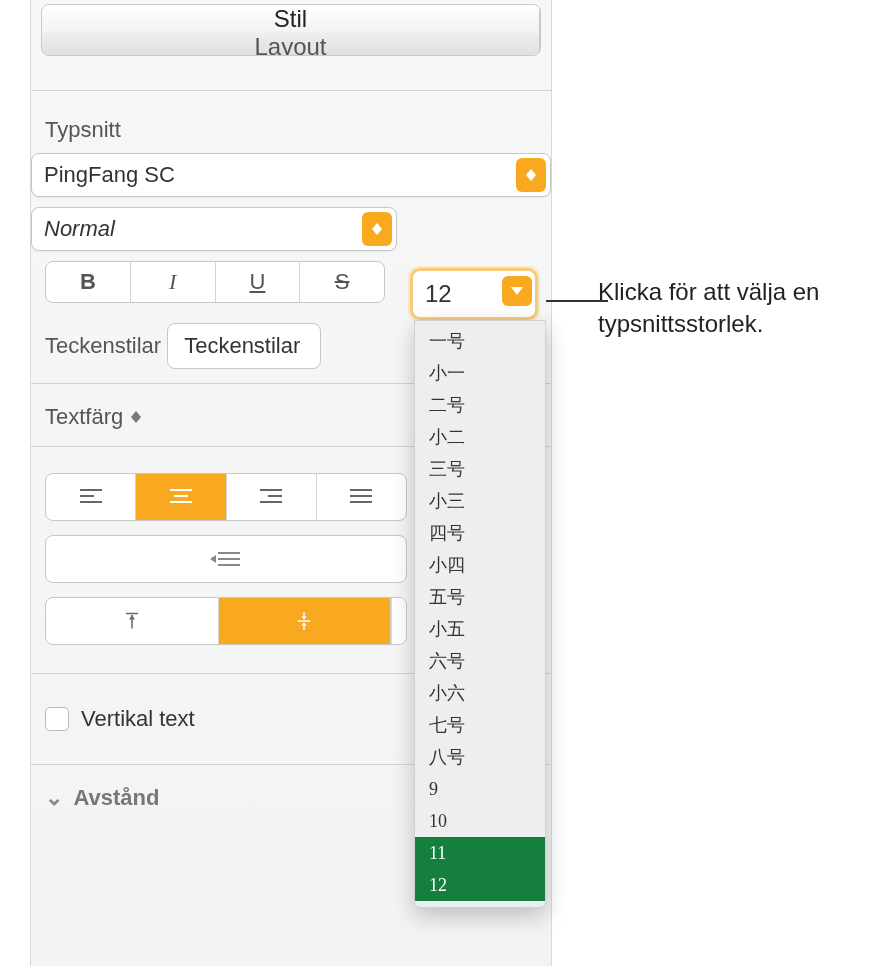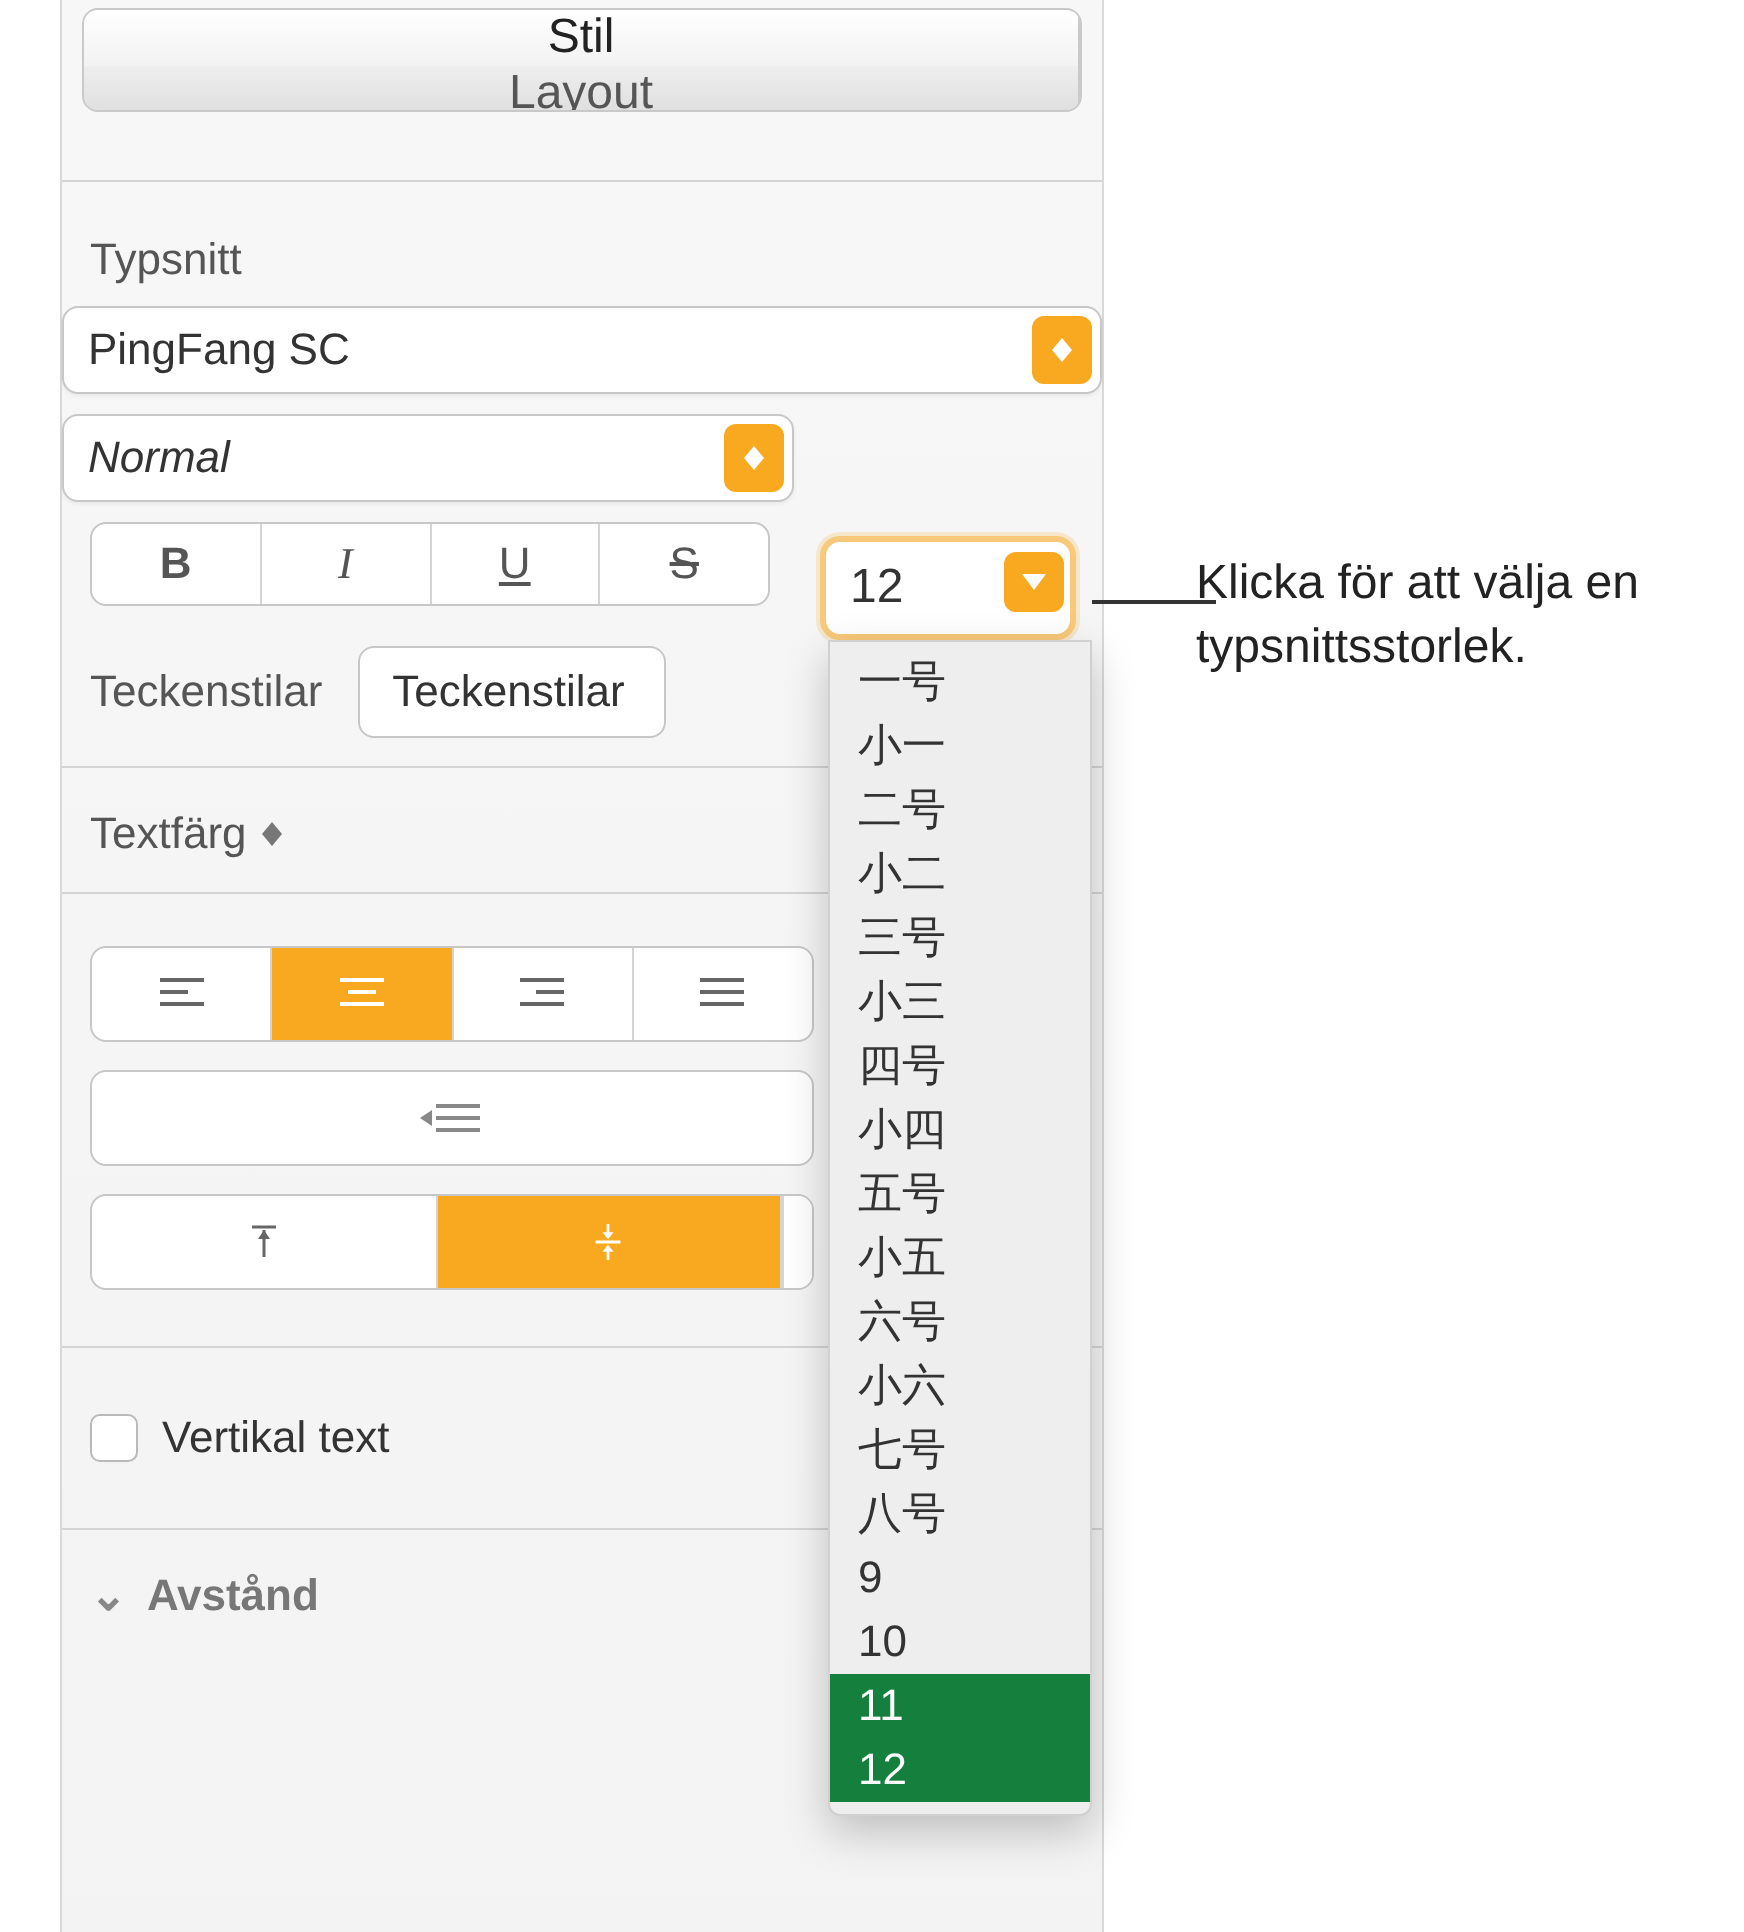--- a/index.html
+++ b/index.html
@@ -19,37 +19,37 @@
 .size-wrap{position:absolute;left:410px;top:268px;width:128px;}
 .size-field{height:46px;border:3px solid #f8c97a;border-radius:10px;background:#fff;display:flex;align-items:center;padding-left:12px;font-size:24px;color:#333;box-shadow:0 0 0 2px rgba(248,170,31,.2);}
 .size-field .dd{position:absolute;right:6px;top:8px;width:30px;height:30px;border-radius:6px;background:#f8a91f;display:flex;align-items:center;justify-content:center;}
 .btn-group{display:flex;margin:6px 14px 0;width:338px;border:1px solid #c7c7c7;border-radius:8px;overflow:hidden;background:#fff;}
 .bbtn{flex:1;height:40px;display:flex;align-items:center;justify-content:center;font-size:22px;color:#555;border-right:1px solid #d4d4d4;cursor:pointer;}
 .bbtn:last-child{border-right:none;}
 .bbtn.bold{font-weight:700;}
 .bbtn.italic{font-style:italic;font-family:Georgia,serif;}
 .bbtn.underline{text-decoration:underline;}
 .bbtn.strike{text-decoration:line-through;}
-.char-row{display:flex;align-items:center;gap:18px;margin:20px 14px 14px;}
+.char-row{display:flex;align-items:center;gap:6px;margin:20px 14px 14px;}
 .char-label{font-size:22px;color:#555;}
 .char-btn{height:44px;padding:0 20px 0 16px;border:1px solid #c7c7c7;border-radius:8px;background:#fff;font-size:22px;color:#333;display:flex;align-items:center;gap:10px;}
 .textcolor{display:flex;align-items:center;gap:8px;margin:20px 14px 10px;font-size:22px;color:#555;}
 .align-group{display:flex;margin:26px 14px 0;width:360px;border:1px solid #c7c7c7;border-radius:8px;overflow:hidden;background:#fff;height:46px;}
 .abtn{flex:1;display:flex;align-items:center;justify-content:center;border-right:1px solid #d4d4d4;cursor:pointer;}
 .abtn:last-child{border-right:none;}
 .abtn.active{background:#f8a91f;}
 .abtn svg{width:24px;height:18px;}
 .indent-group{margin:14px 14px 0;width:360px;height:46px;border:1px solid #c7c7c7;border-radius:8px;background:#fff;display:flex;align-items:center;justify-content:center;}
 .valign-group{display:flex;margin:14px 14px 0;width:360px;border:1px solid #c7c7c7;border-radius:8px;overflow:hidden;background:#fff;height:46px;}
 .checkbox-row{display:flex;align-items:center;gap:12px;margin:32px 14px;font-size:22px;color:#333;}
 .chk{width:22px;height:22px;border:1px solid #b9b9b9;border-radius:5px;background:#fff;}
 .spacing-row{display:flex;align-items:center;gap:10px;margin:0 14px;color:#777;font-size:22px;font-weight:600;}
 .chev{color:#888;}
 .dropdown{position:absolute;left:414px;top:320px;width:130px;background:#eee;border:1px solid #d0d0d0;border-radius:0 0 6px 6px;box-shadow:0 8px 22px rgba(0,0,0,.22);padding:4px 0 6px;max-height:640px;overflow:hidden;}
-.dropdown .opt{padding:1px 14px;font-size:22px;color:#333;line-height:30px;white-space:nowrap;}
+.dropdown .opt{padding:1px 14px;font-size:18px;color:#333;line-height:30px;white-space:nowrap;font-family:Liberation Serif, serif;}
 .dropdown .opt.sel{background:#15803d;color:#fff;}
 .callout-line{position:absolute;left:546px;top:300px;width:62px;height:2px;background:#333;}
 .callout-text{position:absolute;left:598px;top:276px;font-size:24px;color:#222;line-height:32px;max-width:250px;}
 .updown svg{display:block;}
 </style>
 </head>
 <body>
 <div class="stage">
 <div class="panel">
 

